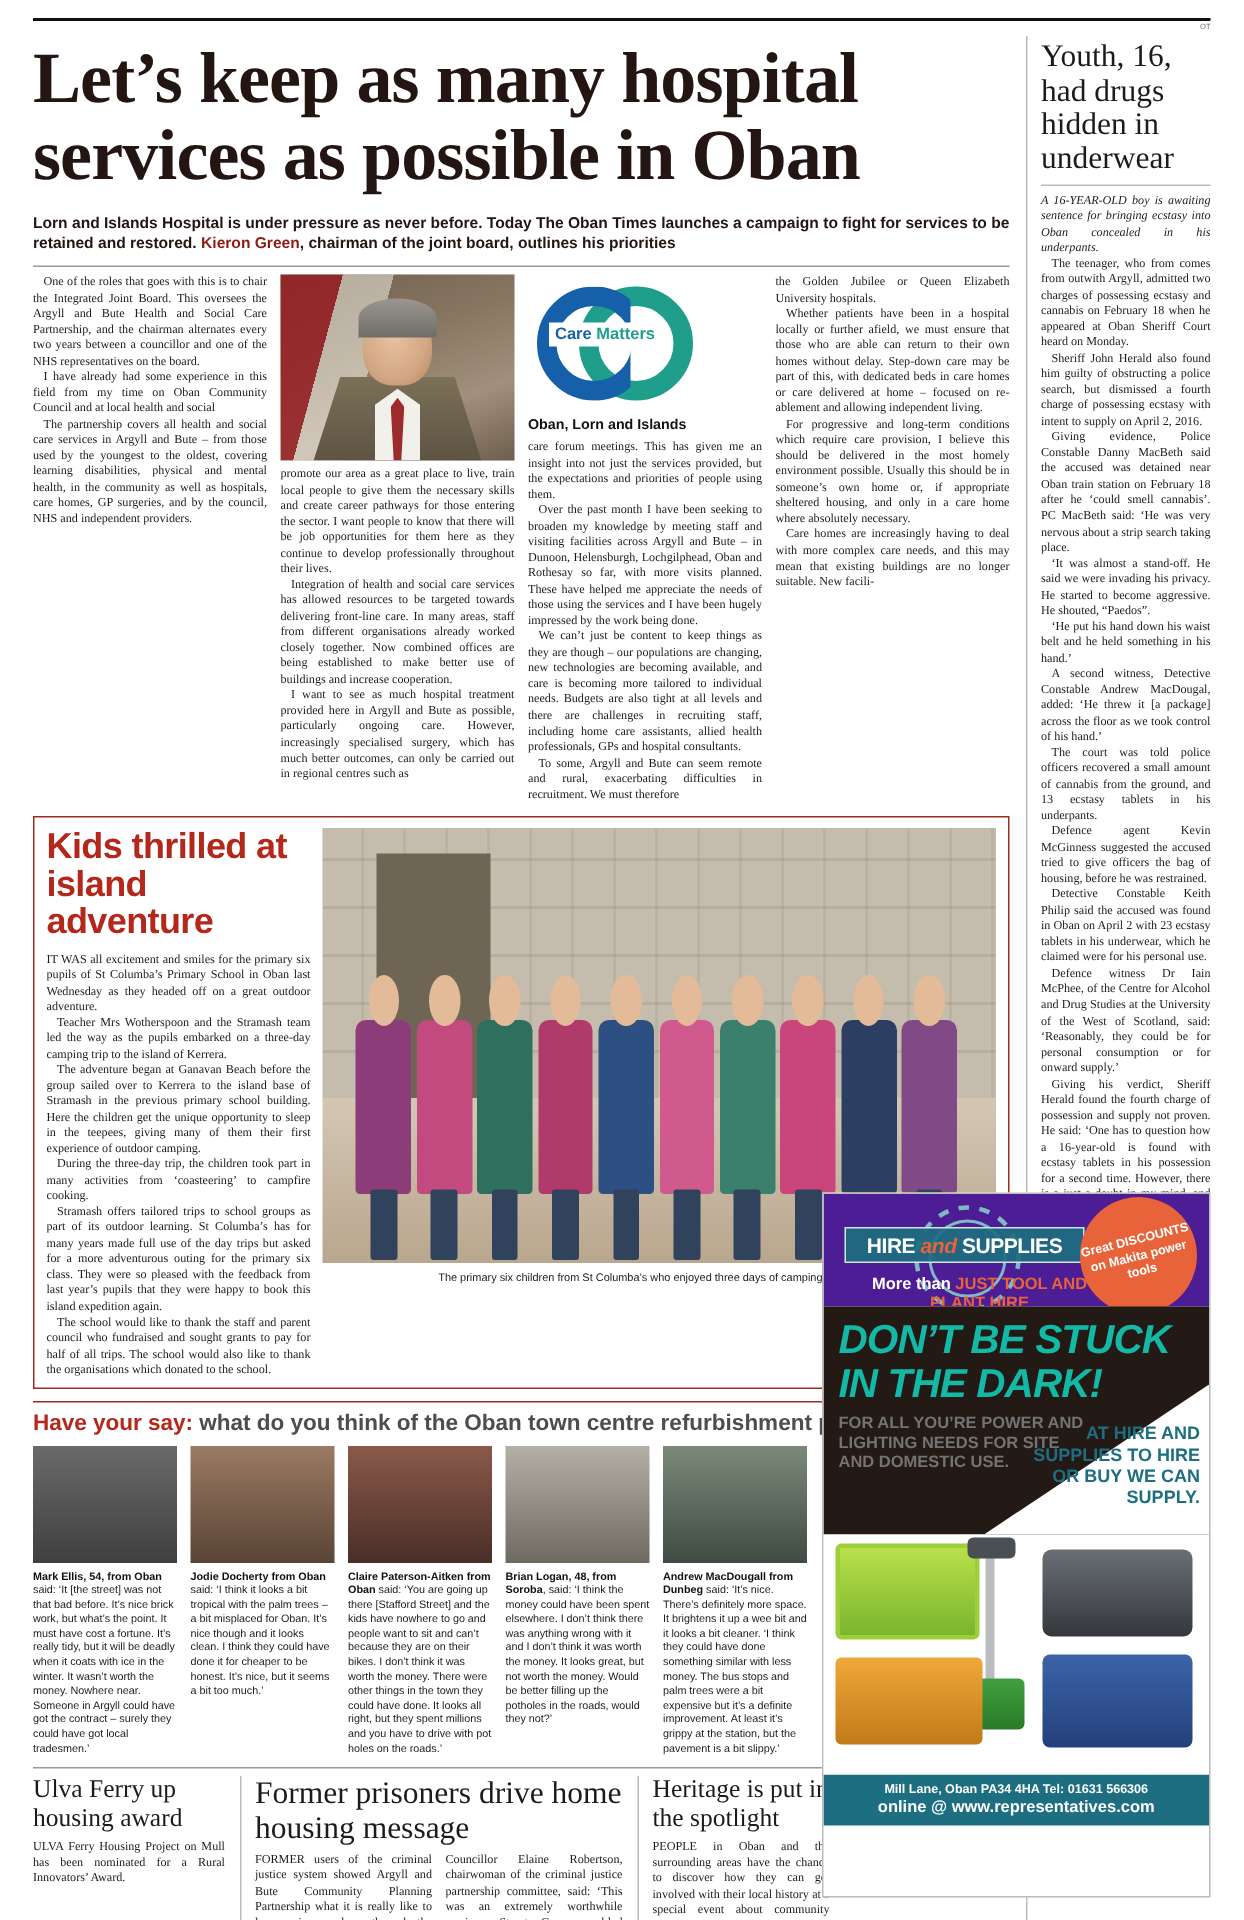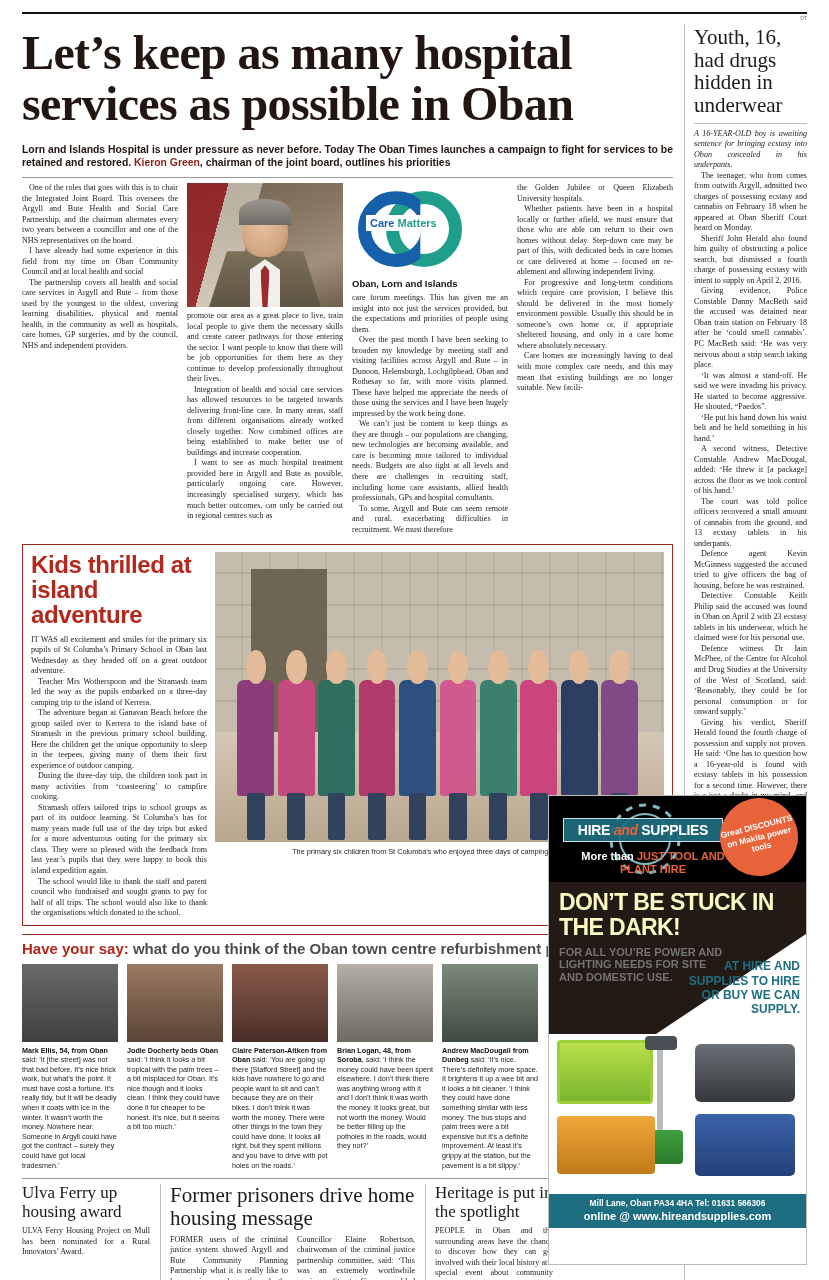--- a/index.html
+++ b/index.html
@@ -206,21 +206,21 @@
     text-align: justify; color: #1b1b1b;
   }
   .rail-body p { text-indent: 7px; margin: 0; }
   .rail-body p.first { text-indent: 0; font-style: italic; }
 
   
   .advert {
     position: absolute; left: 548px; top: 795px; width: 259px; height: 470px;
     border: 1px solid #bbb; background: #fff; overflow: hidden;
   }
-  .ad-top { background: #000000; height: 86px; position: relative; }
+  .ad-top { background: #4c1d95; height: 75px; position: relative; }
   .ad-gear {
     position: absolute; left: 20px; top: 3px; width: 152px; height: 80px;
   }
   .ad-logobox {
     position: absolute; left: 14px; top: 22px; width: 160px;
     border: 1.5px solid #cfe3e8; padding: 3px 5px;
     font-family: "Liberation Sans", sans-serif; font-weight: bold;
     font-size: 14px; color: #fff; letter-spacing: -0.3px; text-align: center;
     background: rgba(29,110,128,0.92);
   }
@@ -234,22 +234,22 @@
   .ad-burst {
     position: absolute; right: 8px; top: 2px; width: 78px; height: 78px;
     background: #e8623a; border-radius: 50%;
     font-family: "Liberation Sans", sans-serif; font-weight: bold; font-size: 8.4px;
     color: #fff; text-align: center; line-height: 1.25;
     display: flex; align-items: center; justify-content: center;
     transform: rotate(-14deg);
   }
   .ad-mid { background: #241a15; position: relative; height: 152px; padding: 8px 10px 0 10px; }
   .ad-h1 {
-    font-family: "Liberation Sans", sans-serif; font-weight: bold; font-size: 23px;
-    color: #fef9c3; line-height: 1.08; letter-spacing: -0.6px;
+    font-family: "Liberation Sans", sans-serif; font-weight: bold; font-size: 27px;
+    color: #14b8a6; line-height: 1.08; letter-spacing: -0.6px; font-style: italic;
   }
   .ad-h2 {
     font-family: "Liberation Sans", sans-serif; font-weight: bold; font-size: 11px;
     color: #737373; line-height: 1.15; margin-top: 6px; width: 165px;
   }
   .ad-wedge {
     position: absolute; right: 0; bottom: 0; width: 150px; height: 100px;
     background: #fff; clip-path: polygon(100% 0, 100% 100%, 0 100%);
   }
   .ad-wedge-text {
@@ -383,21 +383,21 @@
       <div class="vox-row">
         <div class="vox">
           <div class="vox-photo" style="background:linear-gradient(#6a6a6a,#3f3f3f);"></div>
           <div class="vox-cap">
             <b>Mark Ellis, 54, from Oban</b><span> said: ‘It [the street] was not that bad before. It’s nice brick work, but what’s the point. It must have cost a fortune. It’s really tidy, but it will be deadly when it coats with ice in the winter. It wasn’t worth the money. Nowhere near. Someone in Argyll could have got the contract – surely they could have got local tradesmen.’</span>
           </div>
         </div>
         <div class="vox">
           <div class="vox-photo" style="background:linear-gradient(#9b7a63,#5a4436);"></div>
           <div class="vox-cap">
-            <b>Jodie Docherty beds Oban</b><span> said: ‘I think it looks a bit tropical with the palm trees – a bit misplaced for Oban. It’s nice though and it looks clean.  I think they could have done it for cheaper to be honest. It’s nice, but it seems a bit too much.’</span>
+            <b>Jodie Docherty from Oban</b><span> said: ‘I think it looks a bit tropical with the palm trees – a bit misplaced for Oban. It’s nice though and it looks clean.  I think they could have done it for cheaper to be honest. It’s nice, but it seems a bit too much.’</span>
           </div>
         </div>
         <div class="vox">
           <div class="vox-photo" style="background:linear-gradient(#8a5a4a,#4a2e28);"></div>
           <div class="vox-cap">
             <b>Claire Paterson-Aitken from Oban</b><span> said: ‘You are going up there [Stafford Street] and the kids have nowhere to go and people want to sit and can’t because they are on their bikes. I don’t think it was worth the money. There were other things in the town they could have done. It looks all right, but they spent millions and you have to drive with pot holes on the roads.’</span>
           </div>
         </div>
         <div class="vox">
           <div class="vox-photo" style="background:linear-gradient(#b4b0a6,#6e6a60);"></div>
@@ -511,18 +511,18 @@
       <div class="prod" style="left:146px; top:10px; width:100px; height:58px;
            background:linear-gradient(#6a6f75,#34383d); border-radius:6px;"></div>
       <div class="prod" style="left:8px;   top:82px; width:98px; height:58px;
            background:linear-gradient(#f0a83a,#c07a18);"></div>
       <div class="prod" style="left:146px; top:80px; width:100px; height:62px;
            background:linear-gradient(#3c63a8,#24407a); border-radius:5px;"></div>
     </div>
 
     <div class="ad-foot">
       <div class="l1">Mill Lane, Oban PA34 4HA  Tel: 01631 566306</div>
-      <div class="l2">online @ www.hireandsupplies.com</div>
+      <div class="l2">online @ www.representatives.com</div>
     </div>
 
   </div>
 
 </div>
 
 </body></html>

